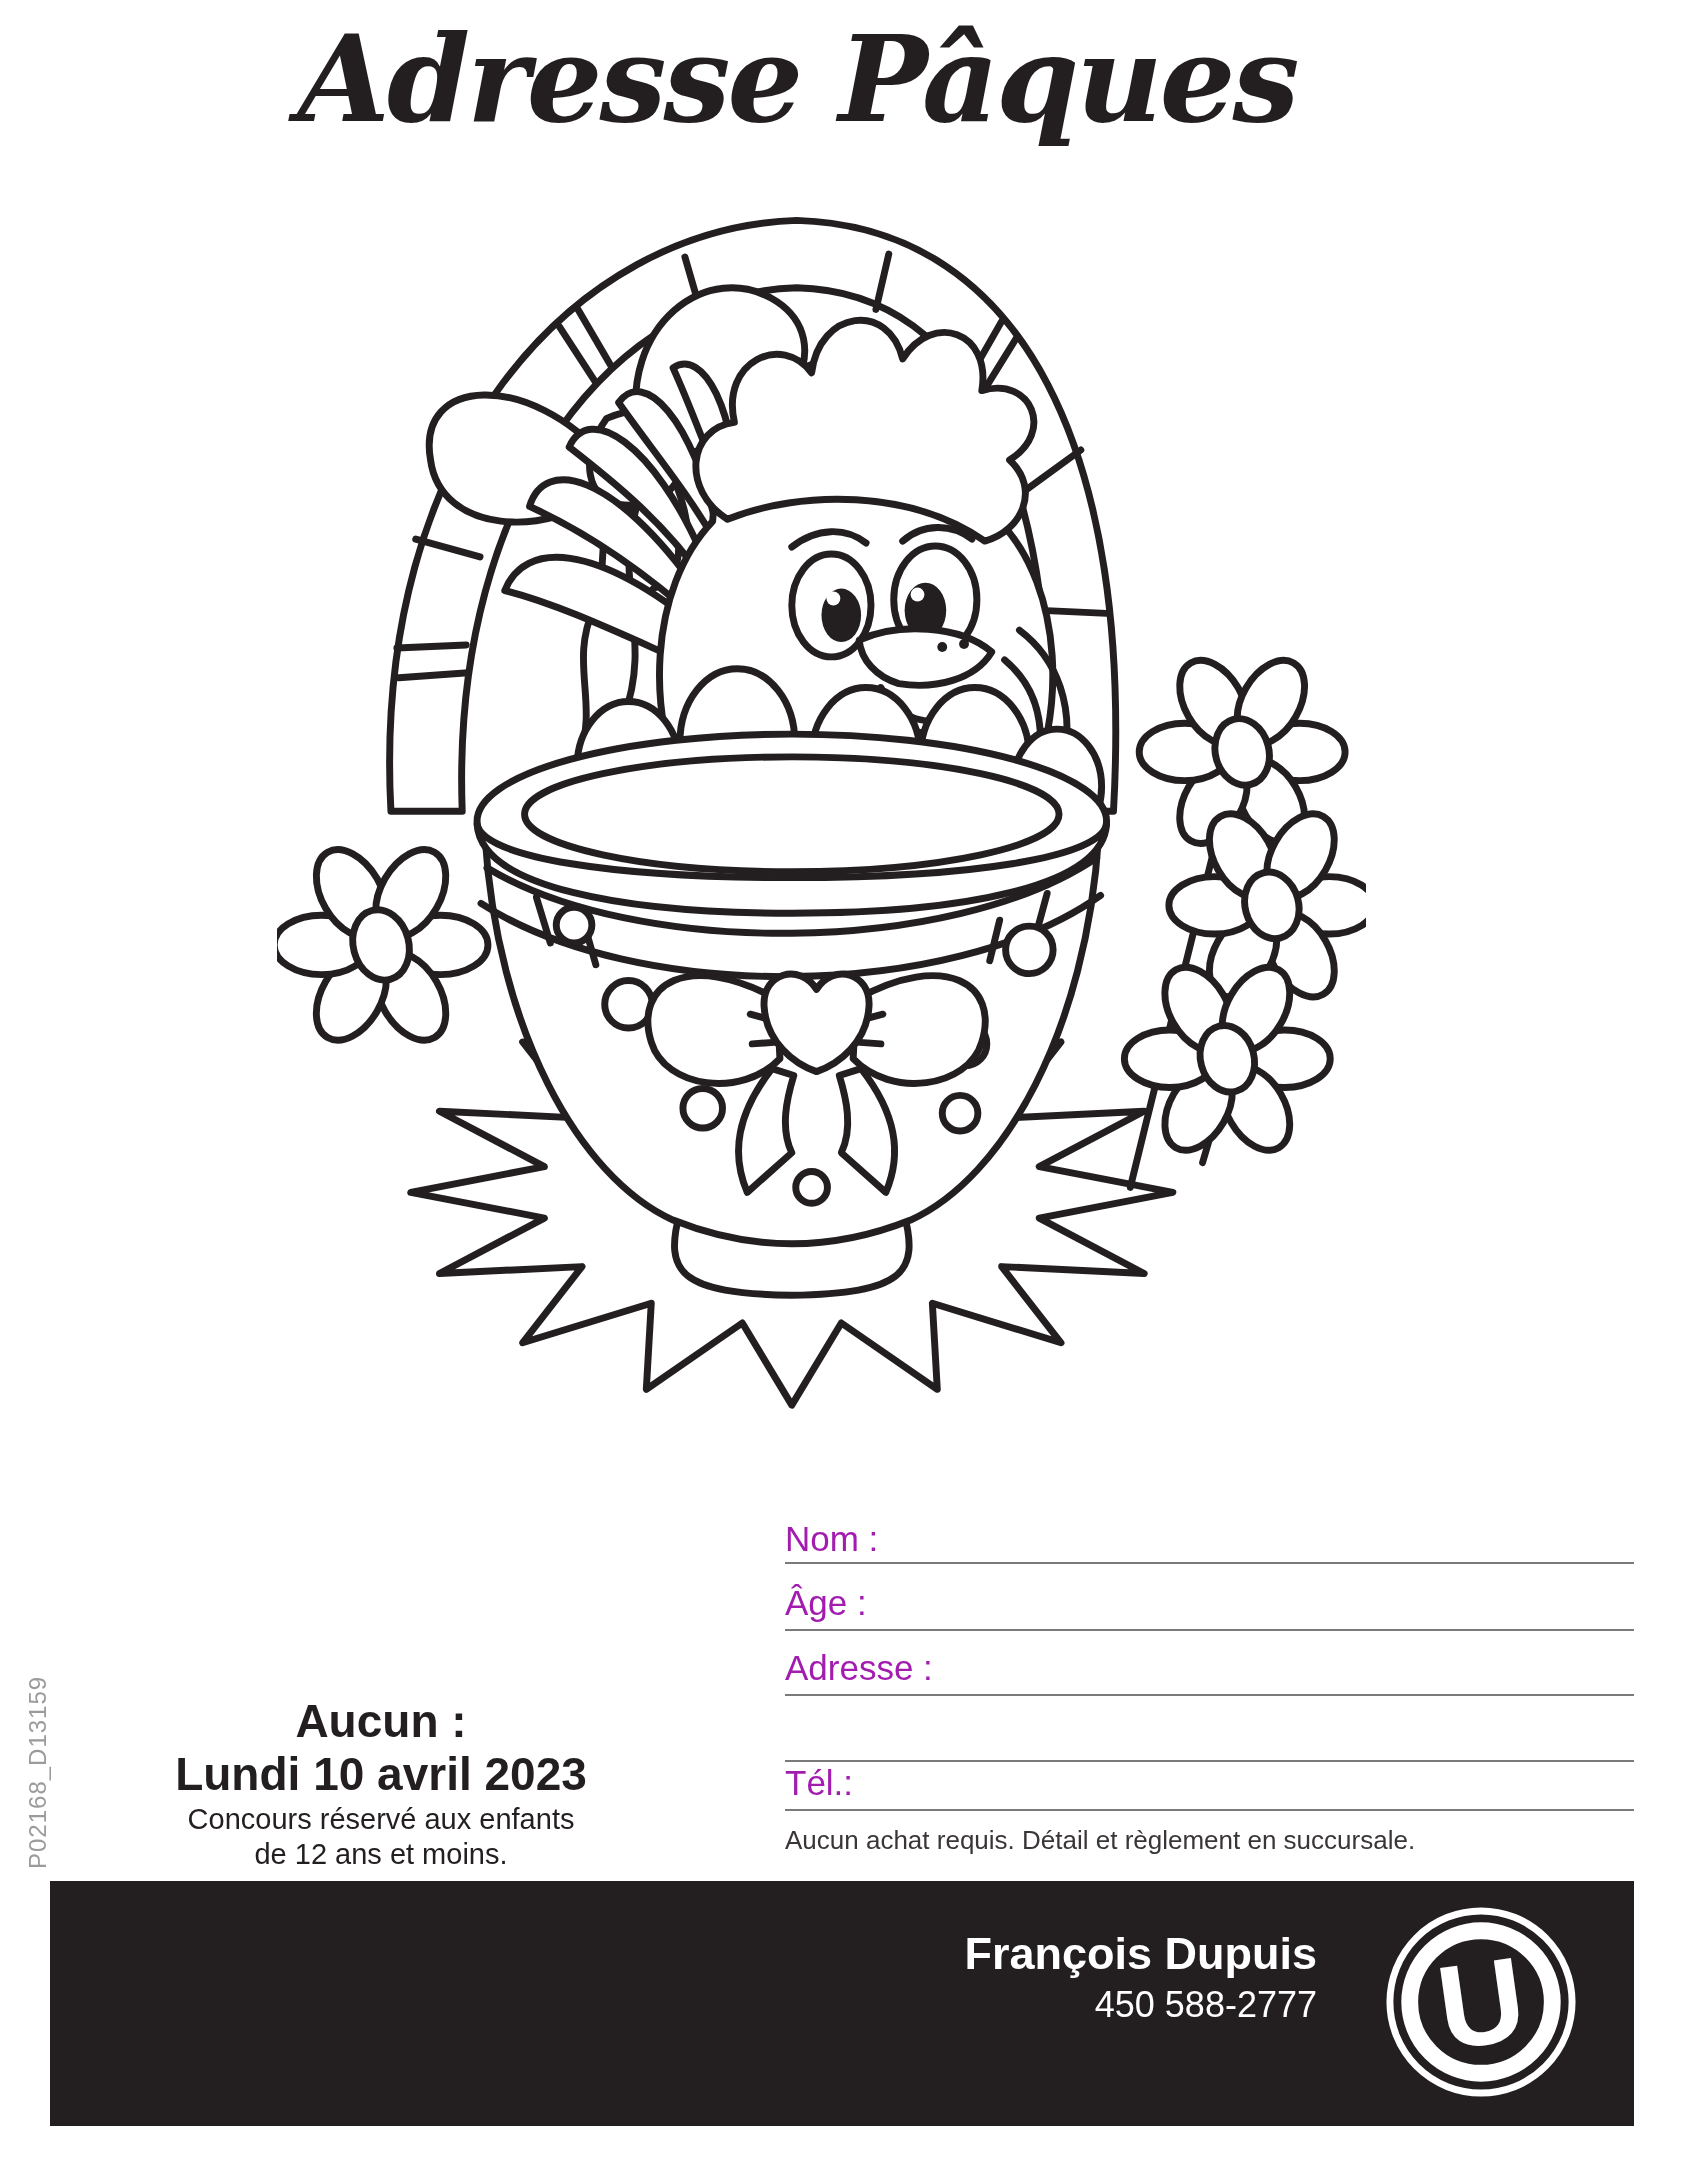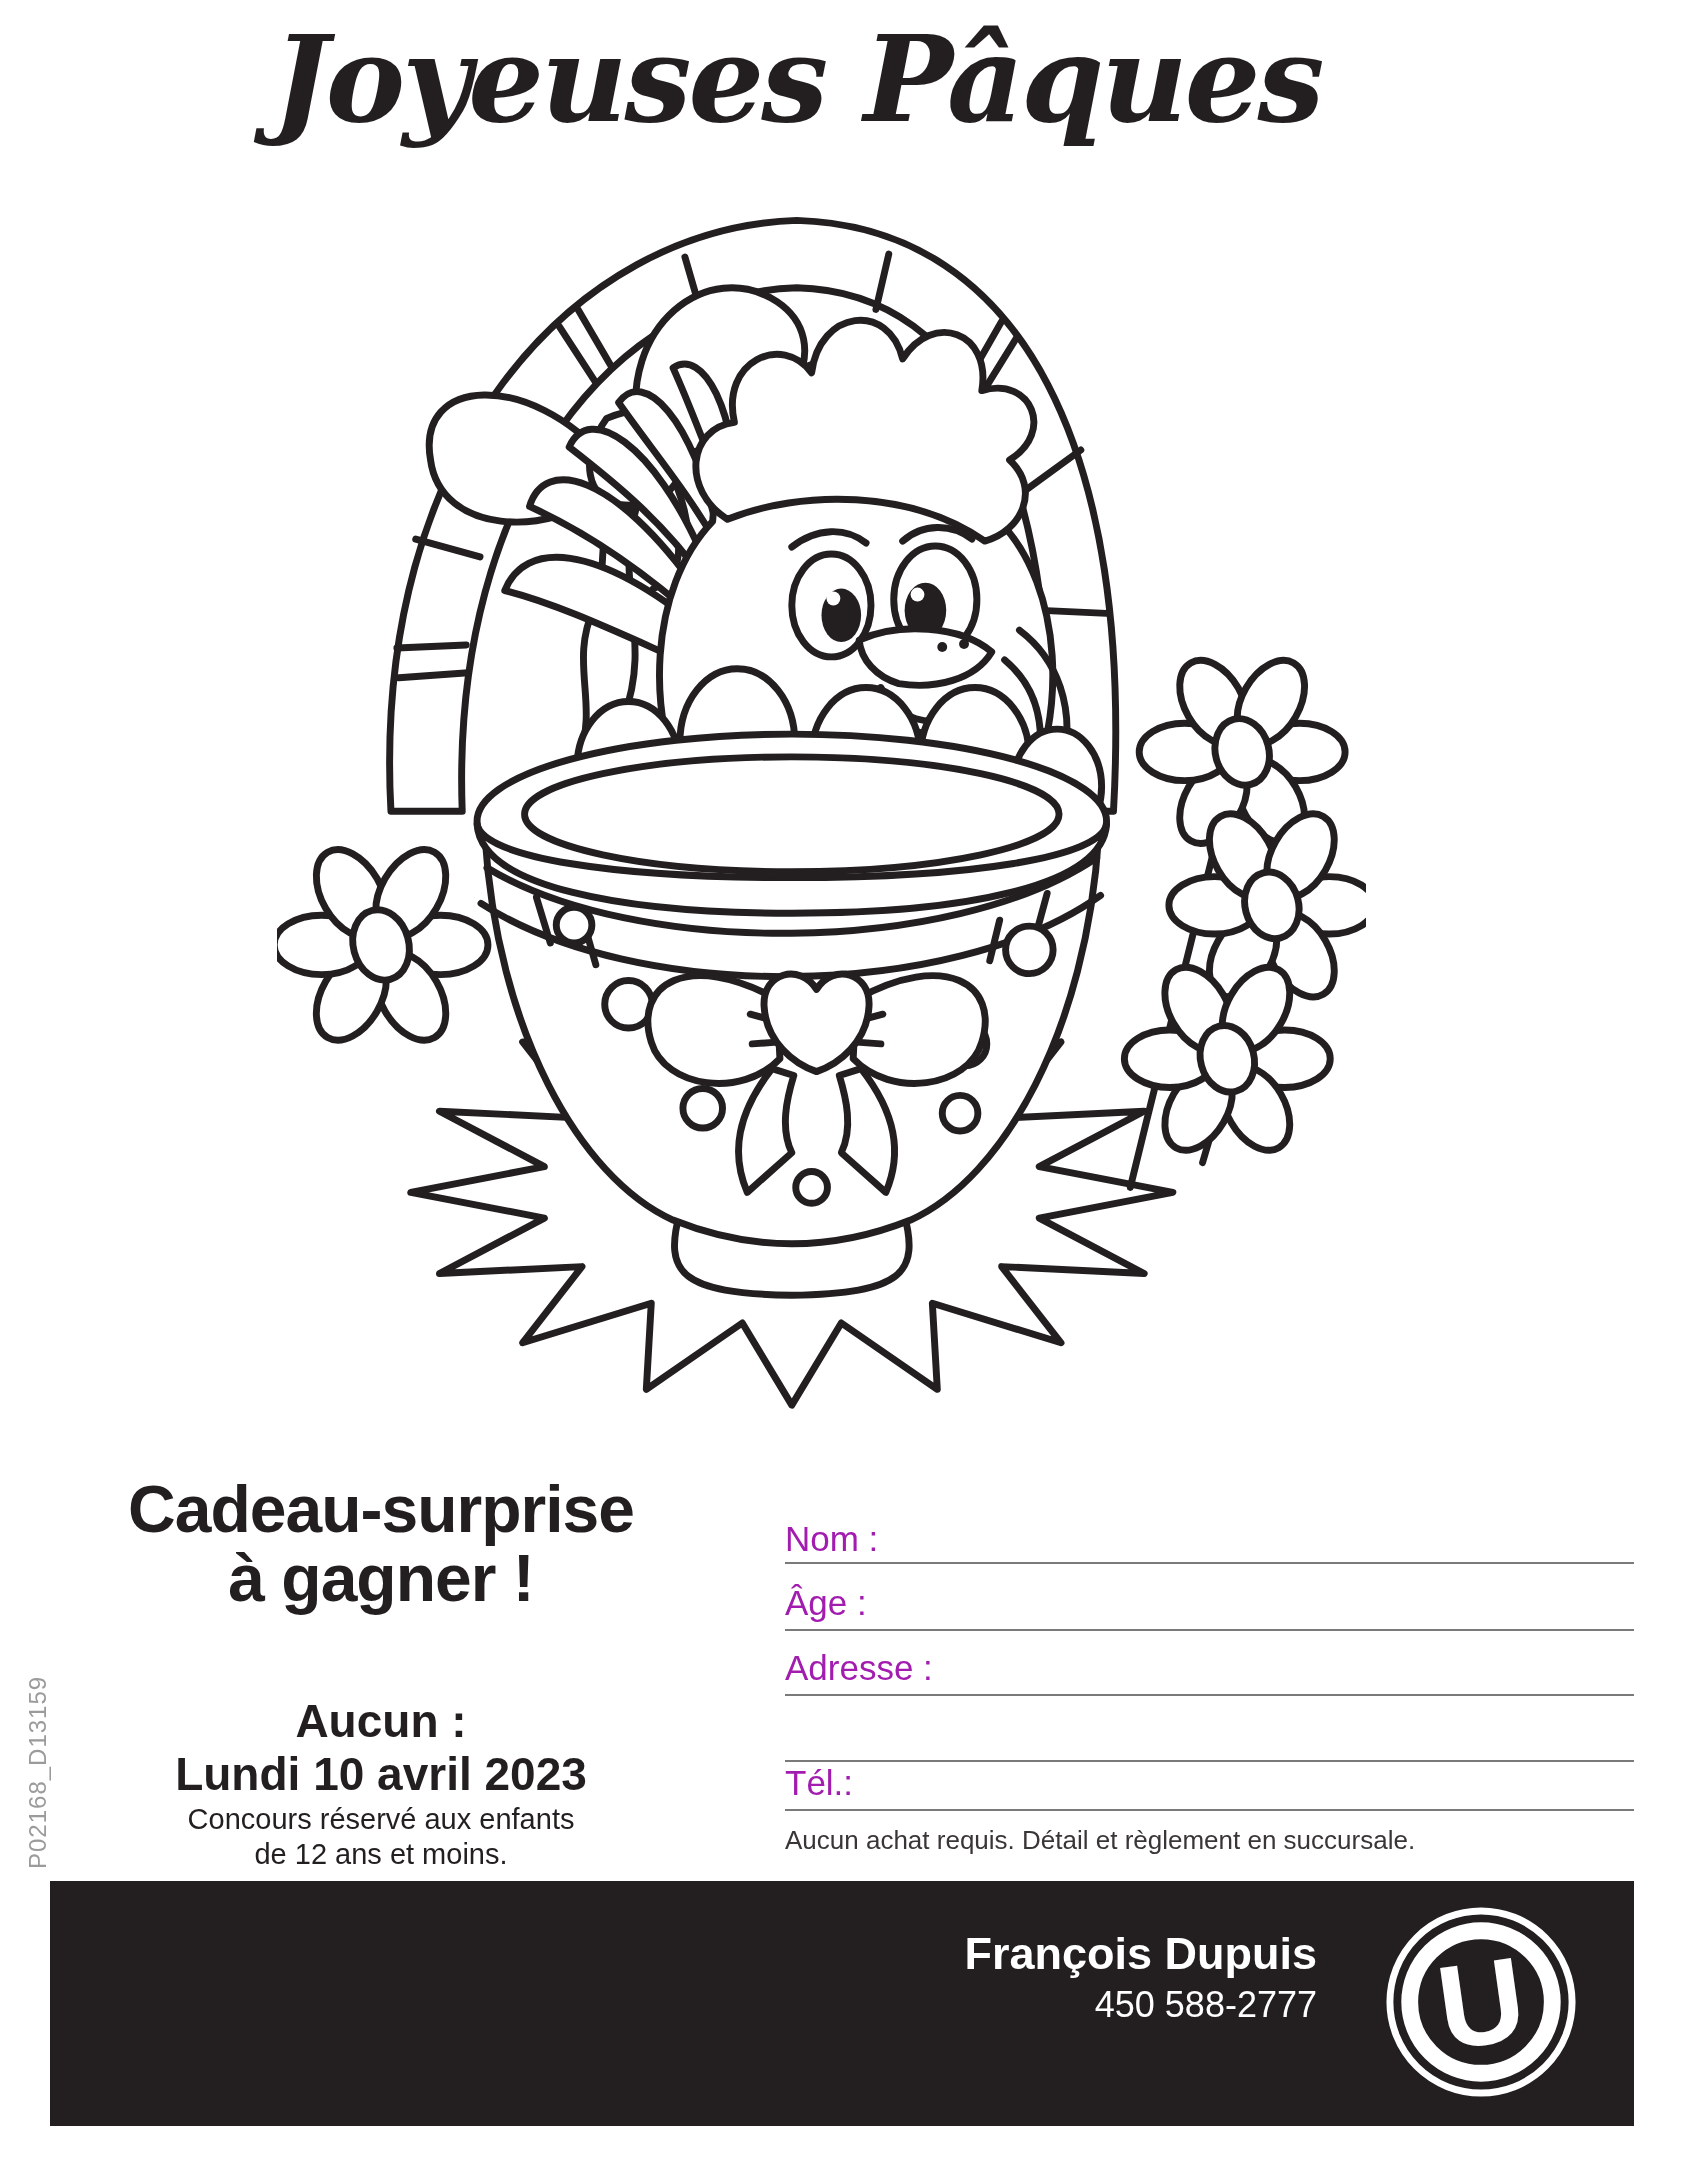--- a/index.html
+++ b/index.html
@@ -62,21 +62,21 @@
   .footer-name{font-size:45px;font-weight:bold;line-height:1.22;}
   .footer-address{font-size:36px;font-weight:normal;line-height:1.26;}
   .footer-phone{font-size:36px;font-weight:normal;line-height:1.26;}
   .footer-logo{position:absolute;left:1332px;top:22px;width:198px;height:198px;}
 </style>
 </head>
 <body>
 
 <div id="page">
 
-  <div class="script-title">Joyeuses Pâques</div>
+  <div class="script-title">Adresse Pâques</div>
 
   <div class="illustration">
     <svg viewBox="0 0 1100 1270">
 
       <path class="ink" d="M115,655 C95,290 300,65 525,58 C755,65 865,295 845,655 L777,655 C795,330 705,130 525,126 C350,130 175,325 187,655 Z"></path>
 
       <g class="ink-line" stroke-width="6">
         <path d="M123,520 L193,515"></path>
           <path d="M121,490 L191,487"></path>
         <path d="M140,380 L205,398"></path>
@@ -207,24 +207,20 @@
         <ellipse class="ink" stroke-width="8" cx="989" cy="955" rx="46" ry="29" transform="rotate(60 989 955)"></ellipse>
         <ellipse class="ink" stroke-width="8" cx="931" cy="955" rx="46" ry="29" transform="rotate(120 931 955)"></ellipse>
         <ellipse class="ink" stroke-width="8" cx="902" cy="905" rx="46" ry="29"></ellipse>
         <ellipse class="ink" stroke-width="8" cx="931" cy="855" rx="46" ry="29" transform="rotate(60 931 855)"></ellipse>
         <ellipse class="ink" stroke-width="8" cx="989" cy="855" rx="46" ry="29" transform="rotate(120 989 855)"></ellipse>
         <ellipse class="ink" stroke-width="7" cx="960" cy="905" rx="27" ry="34" transform="rotate(-15 960 905)"></ellipse>
       </g>
     </svg>
   </div>
 
-  <div class="headline">
-    <div>Cadeau-surprise</div>
-    <div>à gagner !</div>
-  </div>
   <div class="tirage">
     <div>Aucun :</div>
     <div>Lundi 10 avril 2023</div>
   </div>
   <div class="contest-note">
     <div>Concours réservé aux enfants</div>
     <div>de 12 ans et moins.</div>
   </div>
 
   <div>

